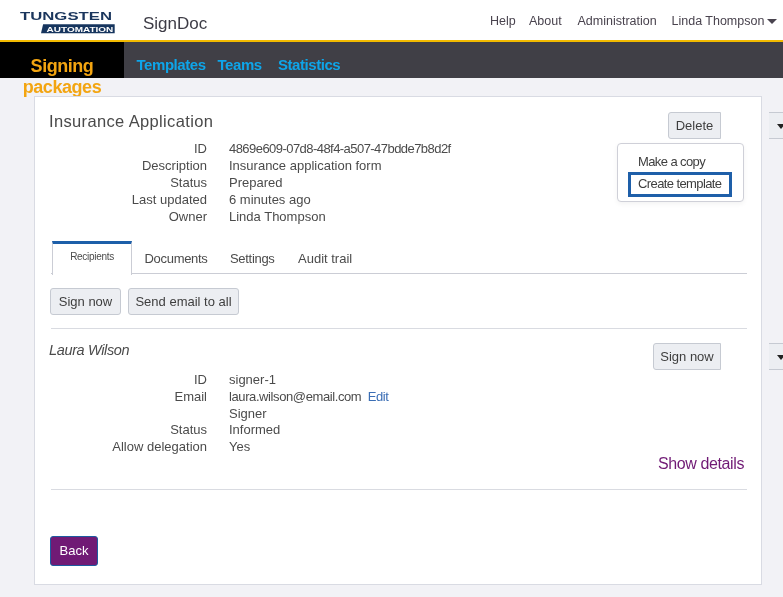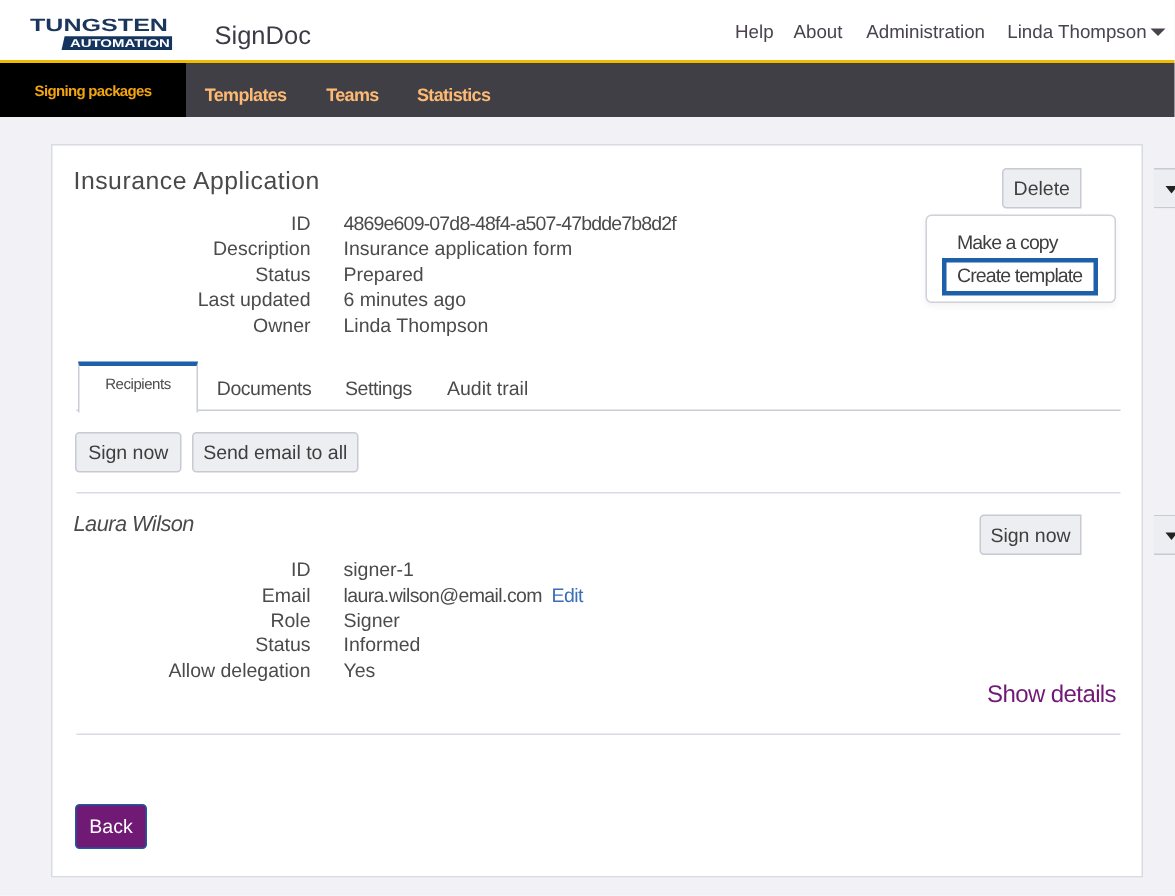--- a/index.html
+++ b/index.html
@@ -6,22 +6,22 @@
 html,body { width:783px; height:597px; background:#f2f2f6; font-family:"Liberation Sans",sans-serif; overflow:hidden; }
 
 
 #header { position:absolute; left:0; top:0; width:783px; height:40px; background:#fff; }
 #signdoc { position:absolute; left:143px; top:14px; font-size:17px; color:#3d3c46; }
 .hlink { position:absolute; top:14px; font-size:12.5px; color:#49434e; white-space:nowrap; }
 #yellowline { position:absolute; left:0; top:40px; width:783px; height:2px; background:#f2ba00; }
 
 
 #navbar { position:absolute; left:0; top:42px; width:783px; height:36px; background:#403f46; }
-#navtab-active { position:absolute; left:0; top:0; width:124px; height:36px; background:#000; color:#f3a511; font-size:10px; font-weight:bold; text-align:center; padding-top:14px; letter-spacing:-0.45px; }
-.navtab { position:absolute; top:14px; color:#fdba74; font-size:12px; font-weight:bold; letter-spacing:-0.45px; }
+#navtab-active { position:absolute; left:0; top:0; width:124px; height:36px; background:#000; color:#f3a511; font-size:18px; font-weight:bold; text-align:center; padding-top:14px; letter-spacing:-0.45px; }
+.navtab { position:absolute; top:14px; color:#0ea5e9; font-size:15px; font-weight:bold; letter-spacing:-0.45px; }
 
 
 #card { position:absolute; left:34px; top:96px; width:728px; height:489px; background:#fff; border:1px solid #d9dbe3; }
 #h1 { position:absolute; left:14px; top:15px; font-size:16.5px; letter-spacing:0.35px; color:#4a4a4a; }
 
 .row { position:absolute; left:0; width:728px; font-size:13px; color:#4b4b4b; height:13px; line-height:13px; }
 .lbl { position:absolute; left:0; width:172px; text-align:right; color:#4b4b4b; white-space:nowrap; }
 .val { position:absolute; left:194px; color:#4b4b4b; white-space:nowrap; }
 
 
@@ -139,21 +139,20 @@
 
   <div class="row" style="top:276px">
       <span class="lbl">ID</span>
       <span class="val">signer-1</span>
     </div>
   <div class="row" style="top:293px">
       <span class="lbl">Email</span>
       <span class="val" style="letter-spacing:-0.4px">laura.wilson@email.com&nbsp; <a class="link" href="#">Edit</a></span>
     </div>
   <div class="row" style="top:310px">
-      <span class="lbl">Role</span>
       <span class="val">Signer</span>
     </div>
   <div class="row" style="top:326px">
       <span class="lbl">Status</span>
       <span class="val">Informed</span>
     </div>
   <div class="row" style="top:343px">
       <span class="lbl">Allow delegation</span>
       <span class="val">Yes</span>
     </div>

